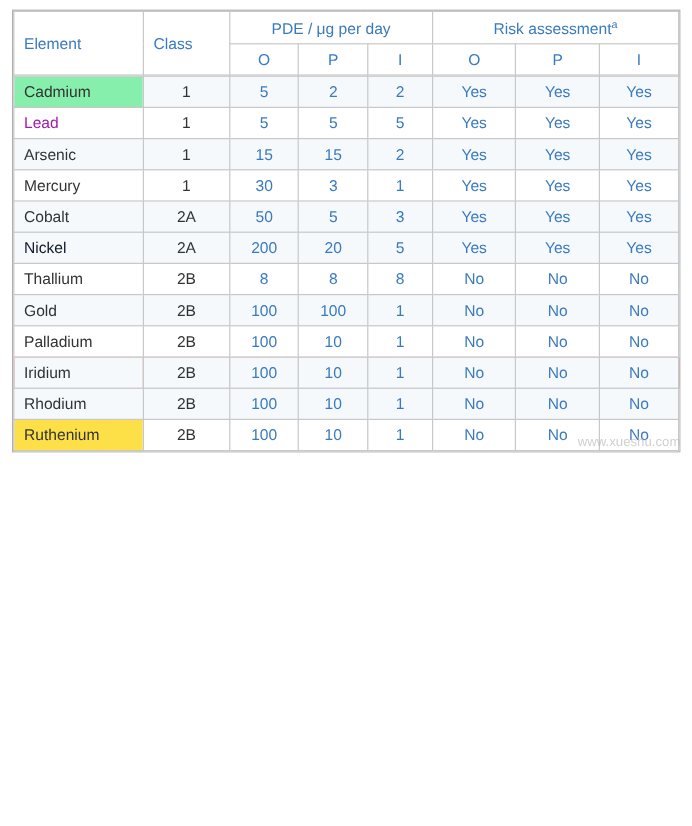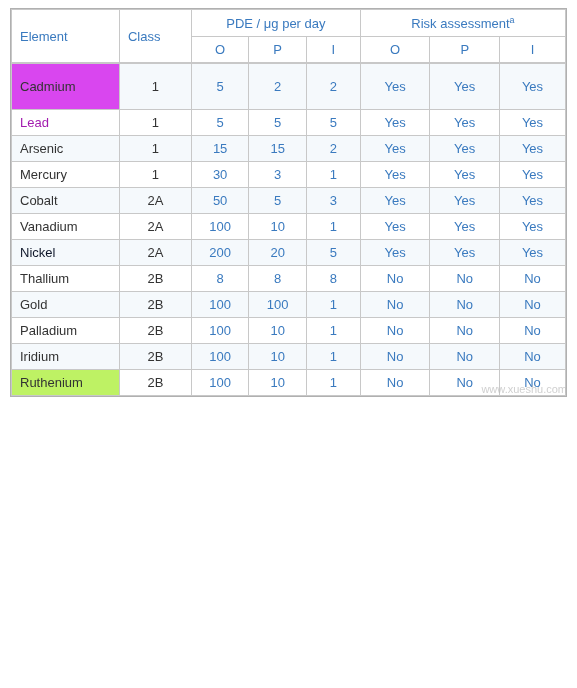--- a/index.html
+++ b/index.html
@@ -128,21 +128,21 @@
         <col style="width:58px">
         <col style="width:48px">
         <col style="width:48px">
         <col style="width:40px">
         <col style="width:58px">
         <col style="width:58px">
         <col style="width:55px">
       </colgroup>
       <tbody id="table-body">
       <tr class="data-row" style="background: rgb(245, 249, 252);">
-            <td class="col-element" style="color: rgb(51, 51, 51); border: 1px solid rgb(200, 200, 200); padding: 15px 8px; background: #d946ef;">Cadmium</td>
+            <td class="col-element" style="color: rgb(51, 51, 51); border: 1px solid rgb(200, 200, 200); padding: 5px 8px; background: #86efac;">Cadmium</td>
             <td class="col-class center" style="color: rgb(51, 51, 51); border: 1px solid rgb(200, 200, 200); padding: 5px 8px; background: rgb(245, 249, 252);">1</td>
             <td class="col-pde center" style="color: rgb(58, 122, 191); border: 1px solid rgb(200, 200, 200); padding: 5px 8px; background: rgb(245, 249, 252);">5</td>
             <td class="col-pde center" style="color: rgb(58, 122, 191); border: 1px solid rgb(200, 200, 200); padding: 5px 8px; background: rgb(245, 249, 252);">2</td>
             <td class="col-pde center" style="color: rgb(58, 122, 191); border: 1px solid rgb(200, 200, 200); padding: 5px 8px; background: rgb(245, 249, 252);">2</td>
             <td class="col-risk center" style="color: rgb(58, 122, 191); border: 1px solid rgb(200, 200, 200); padding: 5px 8px; background: rgb(245, 249, 252);">Yes</td>
             <td class="col-risk center" style="color: rgb(58, 122, 191); border: 1px solid rgb(200, 200, 200); padding: 5px 8px; background: rgb(245, 249, 252);">Yes</td>
             <td class="col-risk center" style="color: rgb(58, 122, 191); border: 1px solid rgb(200, 200, 200); padding: 5px 8px; background: rgb(245, 249, 252);">Yes</td>
           </tr>
           <tr class="data-row" style="background: rgb(255, 255, 255);">
             <td class="col-element" style="color: #a21caf; border: 1px solid rgb(200, 200, 200); padding: 5px 8px; background: rgb(255, 255, 255);">Lead</td>
@@ -177,30 +177,20 @@
           <tr class="data-row" style="background: rgb(245, 249, 252);">
             <td class="col-element" style="color: rgb(51, 51, 51); border: 1px solid rgb(200, 200, 200); padding: 5px 8px; background: rgb(245, 249, 252);">Cobalt</td>
             <td class="col-class center" style="color: rgb(51, 51, 51); border: 1px solid rgb(200, 200, 200); padding: 5px 8px; background: rgb(245, 249, 252);">2A</td>
             <td class="col-pde center" style="color: rgb(58, 122, 191); border: 1px solid rgb(200, 200, 200); padding: 5px 8px; background: rgb(245, 249, 252);">50</td>
             <td class="col-pde center" style="color: rgb(58, 122, 191); border: 1px solid rgb(200, 200, 200); padding: 5px 8px; background: rgb(245, 249, 252);">5</td>
             <td class="col-pde center" style="color: rgb(58, 122, 191); border: 1px solid rgb(200, 200, 200); padding: 5px 8px; background: rgb(245, 249, 252);">3</td>
             <td class="col-risk center" style="color: rgb(58, 122, 191); border: 1px solid rgb(200, 200, 200); padding: 5px 8px; background: rgb(245, 249, 252);">Yes</td>
             <td class="col-risk center" style="color: rgb(58, 122, 191); border: 1px solid rgb(200, 200, 200); padding: 5px 8px; background: rgb(245, 249, 252);">Yes</td>
             <td class="col-risk center" style="color: rgb(58, 122, 191); border: 1px solid rgb(200, 200, 200); padding: 5px 8px; background: rgb(245, 249, 252);">Yes</td>
           </tr>
-          <tr class="data-row" style="background: rgb(255, 255, 255);">
-            <td class="col-element" style="color: rgb(51, 51, 51); border: 1px solid rgb(200, 200, 200); padding: 5px 8px; background: rgb(255, 255, 255);">Vanadium</td>
-            <td class="col-class center" style="color: rgb(51, 51, 51); border: 1px solid rgb(200, 200, 200); padding: 5px 8px; background: rgb(255, 255, 255);">2A</td>
-            <td class="col-pde center" style="color: rgb(58, 122, 191); border: 1px solid rgb(200, 200, 200); padding: 5px 8px; background: rgb(255, 255, 255);">100</td>
-            <td class="col-pde center" style="color: rgb(58, 122, 191); border: 1px solid rgb(200, 200, 200); padding: 5px 8px; background: rgb(255, 255, 255);">10</td>
-            <td class="col-pde center" style="color: rgb(58, 122, 191); border: 1px solid rgb(200, 200, 200); padding: 5px 8px; background: rgb(255, 255, 255);">1</td>
-            <td class="col-risk center" style="color: rgb(58, 122, 191); border: 1px solid rgb(200, 200, 200); padding: 5px 8px; background: rgb(255, 255, 255);">Yes</td>
-            <td class="col-risk center" style="color: rgb(58, 122, 191); border: 1px solid rgb(200, 200, 200); padding: 5px 8px; background: rgb(255, 255, 255);">Yes</td>
-            <td class="col-risk center" style="color: rgb(58, 122, 191); border: 1px solid rgb(200, 200, 200); padding: 5px 8px; background: rgb(255, 255, 255);">Yes</td>
-          </tr>
           <tr class="data-row" style="background: rgb(245, 249, 252);">
             <td class="col-element" style="color: #0f172a; border: 1px solid rgb(200, 200, 200); padding: 5px 8px; background: rgb(245, 249, 252);">Nickel</td>
             <td class="col-class center" style="color: rgb(51, 51, 51); border: 1px solid rgb(200, 200, 200); padding: 5px 8px; background: rgb(245, 249, 252);">2A</td>
             <td class="col-pde center" style="color: rgb(58, 122, 191); border: 1px solid rgb(200, 200, 200); padding: 5px 8px; background: rgb(245, 249, 252);">200</td>
             <td class="col-pde center" style="color: rgb(58, 122, 191); border: 1px solid rgb(200, 200, 200); padding: 5px 8px; background: rgb(245, 249, 252); text-align: center;">20</td>
             <td class="col-pde center" style="color: rgb(58, 122, 191); border: 1px solid rgb(200, 200, 200); padding: 5px 8px; background: rgb(245, 249, 252);">5</td>
             <td class="col-risk center" style="color: rgb(58, 122, 191); border: 1px solid rgb(200, 200, 200); padding: 5px 8px; background: rgb(245, 249, 252);">Yes</td>
             <td class="col-risk center" style="color: rgb(58, 122, 191); border: 1px solid rgb(200, 200, 200); padding: 5px 8px; background: rgb(245, 249, 252);">Yes</td>
             <td class="col-risk center" style="color: rgb(58, 122, 191); border: 1px solid rgb(200, 200, 200); padding: 5px 8px; background: rgb(245, 249, 252);">Yes</td>
           </tr>
@@ -237,22 +227,32 @@
           <tr class="data-row" style="background: #ef4444;">
             <td class="col-element" style="color: rgb(51, 51, 51); border: 1px solid rgb(200, 200, 200); padding: 5px 8px; background: rgb(245, 249, 252);">Iridium</td>
             <td class="col-class center" style="color: rgb(51, 51, 51); border: 1px solid rgb(200, 200, 200); padding: 5px 8px; background: rgb(245, 249, 252);">2B</td>
             <td class="col-pde center" style="color: rgb(58, 122, 191); border: 1px solid rgb(200, 200, 200); padding: 5px 8px; background: rgb(245, 249, 252);">100</td>
             <td class="col-pde center" style="color: rgb(58, 122, 191); border: 1px solid rgb(200, 200, 200); padding: 5px 8px; background: rgb(245, 249, 252);">10</td>
             <td class="col-pde center" style="color: rgb(58, 122, 191); border: 1px solid rgb(200, 200, 200); padding: 5px 8px; background: rgb(245, 249, 252);">1</td>
             <td class="col-risk center" style="color: rgb(58, 122, 191); border: 1px solid rgb(200, 200, 200); padding: 5px 8px; background: rgb(245, 249, 252);">No</td>
             <td class="col-risk center" style="color: rgb(58, 122, 191); border: 1px solid rgb(200, 200, 200); padding: 5px 8px; background: rgb(245, 249, 252);">No</td>
             <td class="col-risk center" style="color: rgb(58, 122, 191); border: 1px solid rgb(200, 200, 200); padding: 5px 8px; background: rgb(245, 249, 252);">No</td>
           </tr>
-          <tr class="data-row" style="background: rgb(255, 255, 255);">
-            <td class="col-element" style="color: rgb(51, 51, 51); border: 1px solid rgb(200, 200, 200); padding: 5px 8px; background: #bef264;">Ruthenium</td>
+          <tr class="data-row" style="background: rgb(245, 249, 252);">
+            <td class="col-element" style="color: rgb(51, 51, 51); border: 1px solid rgb(200, 200, 200); padding: 5px 8px; background: rgb(245, 249, 252);">Rhodium</td>
+            <td class="col-class center" style="color: rgb(51, 51, 51); border: 1px solid rgb(200, 200, 200); padding: 5px 8px; background: rgb(245, 249, 252);">2B</td>
+            <td class="col-pde center" style="color: rgb(58, 122, 191); border: 1px solid rgb(200, 200, 200); padding: 5px 8px; background: rgb(245, 249, 252);">100</td>
+            <td class="col-pde center" style="color: rgb(58, 122, 191); border: 1px solid rgb(200, 200, 200); padding: 5px 8px; background: rgb(245, 249, 252);">10</td>
+            <td class="col-pde center" style="color: rgb(58, 122, 191); border: 1px solid rgb(200, 200, 200); padding: 5px 8px; background: rgb(245, 249, 252);">1</td>
+            <td class="col-risk center" style="color: rgb(58, 122, 191); border: 1px solid rgb(200, 200, 200); padding: 5px 8px; background: rgb(245, 249, 252);">No</td>
+            <td class="col-risk center" style="color: rgb(58, 122, 191); border: 1px solid rgb(200, 200, 200); padding: 5px 8px; background: rgb(245, 249, 252);">No</td>
+            <td class="col-risk center" style="color: rgb(58, 122, 191); border: 1px solid rgb(200, 200, 200); padding: 5px 8px; background: rgb(245, 249, 252);">No</td>
+          </tr>
+          <tr class="data-row" style="background: rgb(255, 255, 255);">
+            <td class="col-element" style="color: rgb(51, 51, 51); border: 1px solid rgb(200, 200, 200); padding: 5px 8px; background: #fde047;">Ruthenium</td>
             <td class="col-class center" style="color: rgb(51, 51, 51); border: 1px solid rgb(200, 200, 200); padding: 5px 8px; background: rgb(255, 255, 255);">2B</td>
             <td class="col-pde center" style="color: rgb(58, 122, 191); border: 1px solid rgb(200, 200, 200); padding: 5px 8px; background: rgb(255, 255, 255);">100</td>
             <td class="col-pde center" style="color: rgb(58, 122, 191); border: 1px solid rgb(200, 200, 200); padding: 5px 8px; background: rgb(255, 255, 255);">10</td>
             <td class="col-pde center" style="color: rgb(58, 122, 191); border: 1px solid rgb(200, 200, 200); padding: 5px 8px; background: rgb(255, 255, 255);">1</td>
             <td class="col-risk center" style="color: rgb(58, 122, 191); border: 1px solid rgb(200, 200, 200); padding: 5px 8px; background: rgb(255, 255, 255);">No</td>
             <td class="col-risk center" style="color: rgb(58, 122, 191); border: 1px solid rgb(200, 200, 200); padding: 5px 8px; background: rgb(255, 255, 255);">No</td>
             <td class="col-risk center" style="color: rgb(58, 122, 191); border: 1px solid rgb(200, 200, 200); padding: 5px 8px; background: rgb(255, 255, 255);">No</td>
           </tr>
         </tbody>
     </table>

